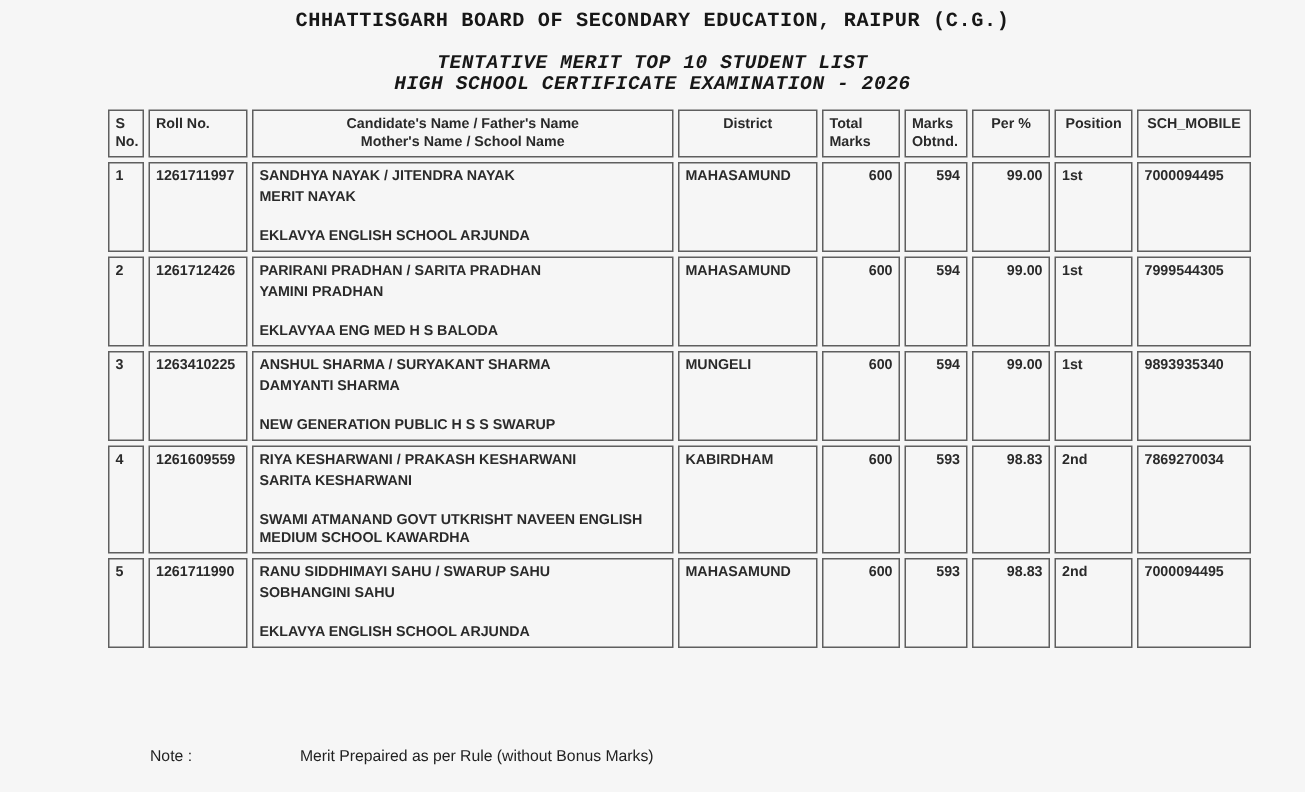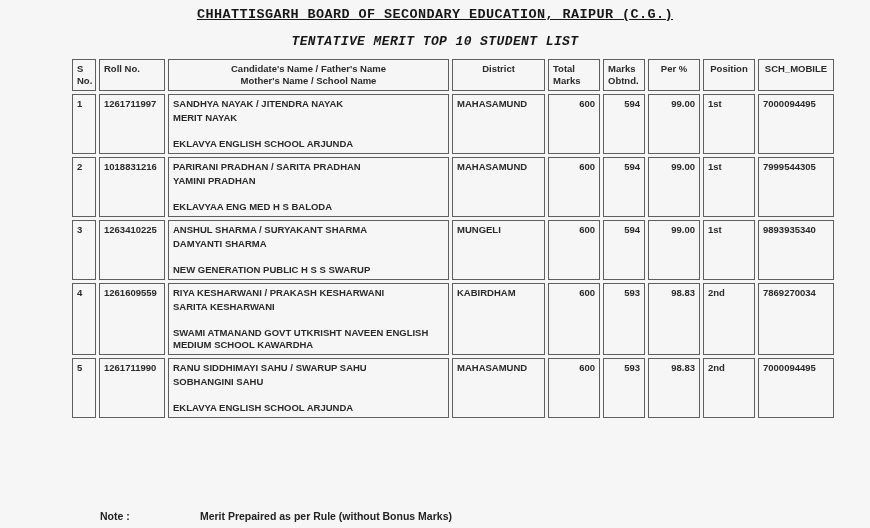--- a/index.html
+++ b/index.html
@@ -14,21 +14,20 @@
 
   
   .doc-title {
     padding-top: 7px;
     text-align: center;
     font-family: "Liberation Mono", "DejaVu Sans Mono", monospace;
     font-weight: bold;
     font-size: 13.5px;
     letter-spacing: 0.4px;
     color: #171717;
-    text-decoration: underline;
   }
   .doc-subs {
     margin-top: 13px;
     text-align: center;
     font-family: "Liberation Mono", "DejaVu Sans Mono", monospace;
     font-weight: bold;
     font-size: 13px;
     letter-spacing: 0.4px;
     line-height: 14px;
     color: #171717;
@@ -70,36 +69,36 @@
   td.c-num { padding-top: 14px; text-align: right; }
   td.c-pos { padding-top: 14px; text-align: left; padding-left: 9px; }
   td.c-mob { padding-top: 14px; text-align: left; }
 
   
   .note-row {
     position: absolute;
     left: 100px;
     top: 498px;
     font-size: 10.5px;
-    font-weight: bold;
+    font-weight: normal;
     color: #222;
-    margin-top: 12px;
   }
   .note-label { display: inline-block; width: 65px; }
   .note-text { display: inline-block; margin-left: 32px; }
 </style>
 </head>
 <body>
 
 <div class="page">
 
   <div class="doc-title">CHHATTISGARH BOARD OF SECONDARY EDUCATION, RAIPUR (C.G.)</div>
 
   <div class="doc-subs">
     <div>TENTATIVE MERIT TOP 10 STUDENT LIST</div>
+    <div>HIGH SCHOOL CERTIFICATE EXAMINATION - 2026</div>
   </div>
 
   <table class="merit">
     <colgroup>
       <col style="width:24px">
         <col style="width:66px">
         <col style="width:281px">
       <col style="width:93px">
         <col style="width:52px">
         <col style="width:42px">
@@ -141,21 +140,21 @@
       <td class="c-district">MAHASAMUND</td>
       <td class="c-num">600</td>
       <td class="c-num">594</td>
       <td class="c-num">99.00</td>
       <td class="c-pos">1st</td>
       <td class="c-mob">7000094495</td>
     </tr>
 
     <tr class="row">
       <td class="c-sno">2</td>
-      <td class="c-roll">1018831216</td>
+      <td class="c-roll">1261712426</td>
       <td class="c-name">
         <div>PARIRANI PRADHAN / SARITA PRADHAN</div>
         <div class="line2">YAMINI PRADHAN</div>
         <div class="school-line">EKLAVYAA ENG MED H S BALODA</div>
       </td>
       <td class="c-district">MAHASAMUND</td>
       <td class="c-num">600</td>
       <td class="c-num">594</td>
       <td class="c-num">99.00</td>
       <td class="c-pos">1st</td>

